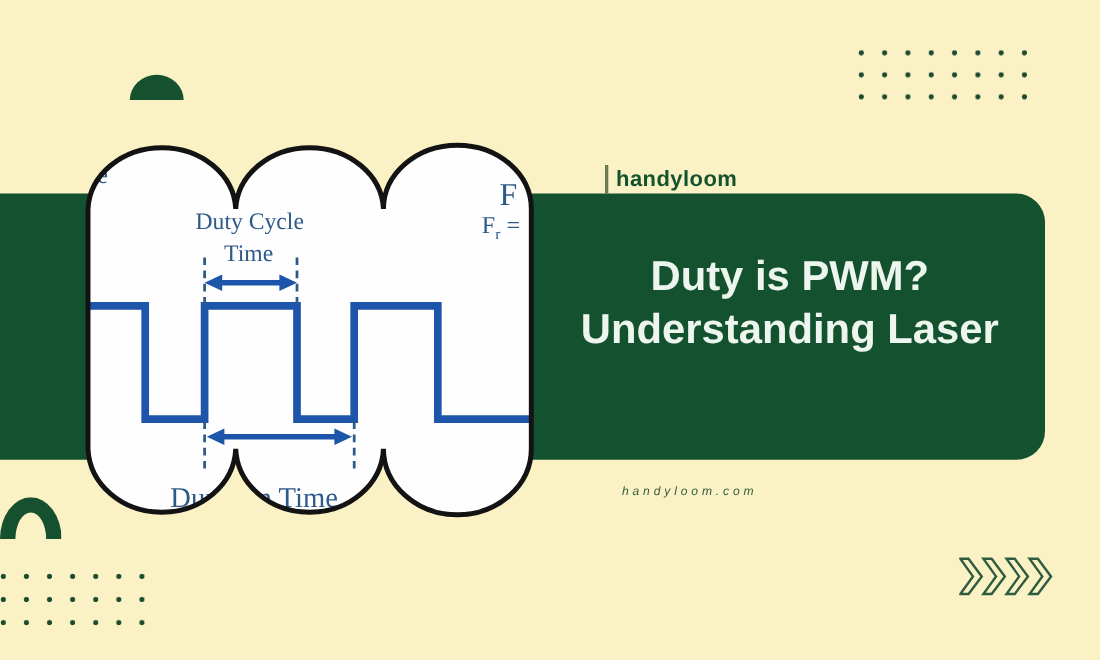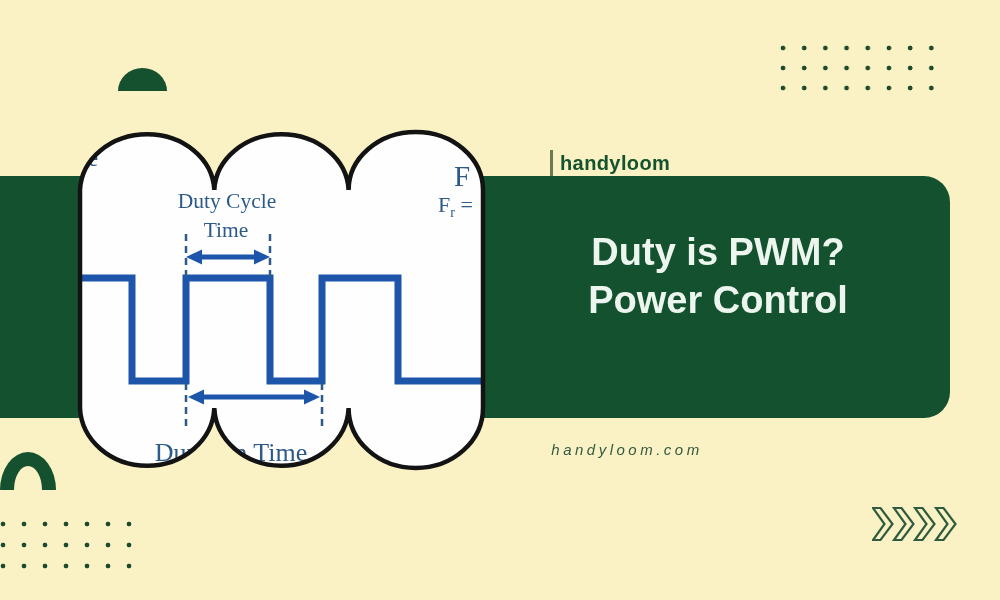--- a/index.html
+++ b/index.html
@@ -15,21 +15,21 @@
   .brand { position:absolute; left:550px; top:129px; display:flex; align-items:center; gap:7px;margin-top:21px; }
   .brand-bar { width:3px; height:26px; background:#6D7A51; }
   .brand-text { font-size:20px; font-weight:bold; color:#14532D; letter-spacing:0.4px; }
   .title {
     position:absolute; left:488px; top:228px; width:460px;
     text-align:center; color:#ECF6EE; font-size:38px; font-weight:bold; line-height:48px;
   }
   .title span { display:block; }
   .site-url {
     position:absolute; left:487px; top:441px; width:280px; text-align:center;
-    font-size:15px; font-style:italic; letter-spacing:3.5px; color:#35593F;
+    font-size:11px; font-style:italic; letter-spacing:3.5px; color:#35593F;
   }
   .dots { position:absolute; background-image:radial-gradient(circle at 3px 3px, #1D4A2D 2px, transparent 2.7px); }
   .dots-tr { left:780px; top:45px; width:156px; height:47px; background-size:21.2px 20px; }
   .dots-bl { left:0; top:521px; width:134px; height:50px; background-size:21px 21px; }
   .dome {
     position:absolute; left:118px; top:68px; width:49px; height:23px;
     background:#15502F; border-radius:50% 50% 0 0 / 100% 100% 0 0;
   }
   .arch {
     position:absolute; left:0; top:452px; width:56px; height:38px; box-sizing:border-box;
@@ -51,21 +51,21 @@
 <div class="dome"></div>
 <div class="arch"></div>
 
 <div class="brand">
   <div class="brand-bar"></div>
   <div class="brand-text">handyloom</div>
 </div>
 
 <div class="title">
   <span>Duty is PWM?</span>
-  <span>Power Control</span>
+  <span>Understanding Laser</span>
 </div>
 
 <div class="site-url">handyloom.com</div>
 
 <svg class="blob" width="412" height="352" viewBox="0 0 412 352">
   <defs>
     <clipPath id="blobClip">
       <path d="M 4 66 A 67.2 58 0 0 1 138.3 66 A 67.2 58 0 0 1 272.6 66 A 67.2 58 0 0 1 407 66 L 407 284 A 67.2 60 0 0 1 272.6 284 A 67.2 60 0 0 1 138.3 284 A 67.2 60 0 0 1 4 284 Z"></path>
     </clipPath>
   </defs>

